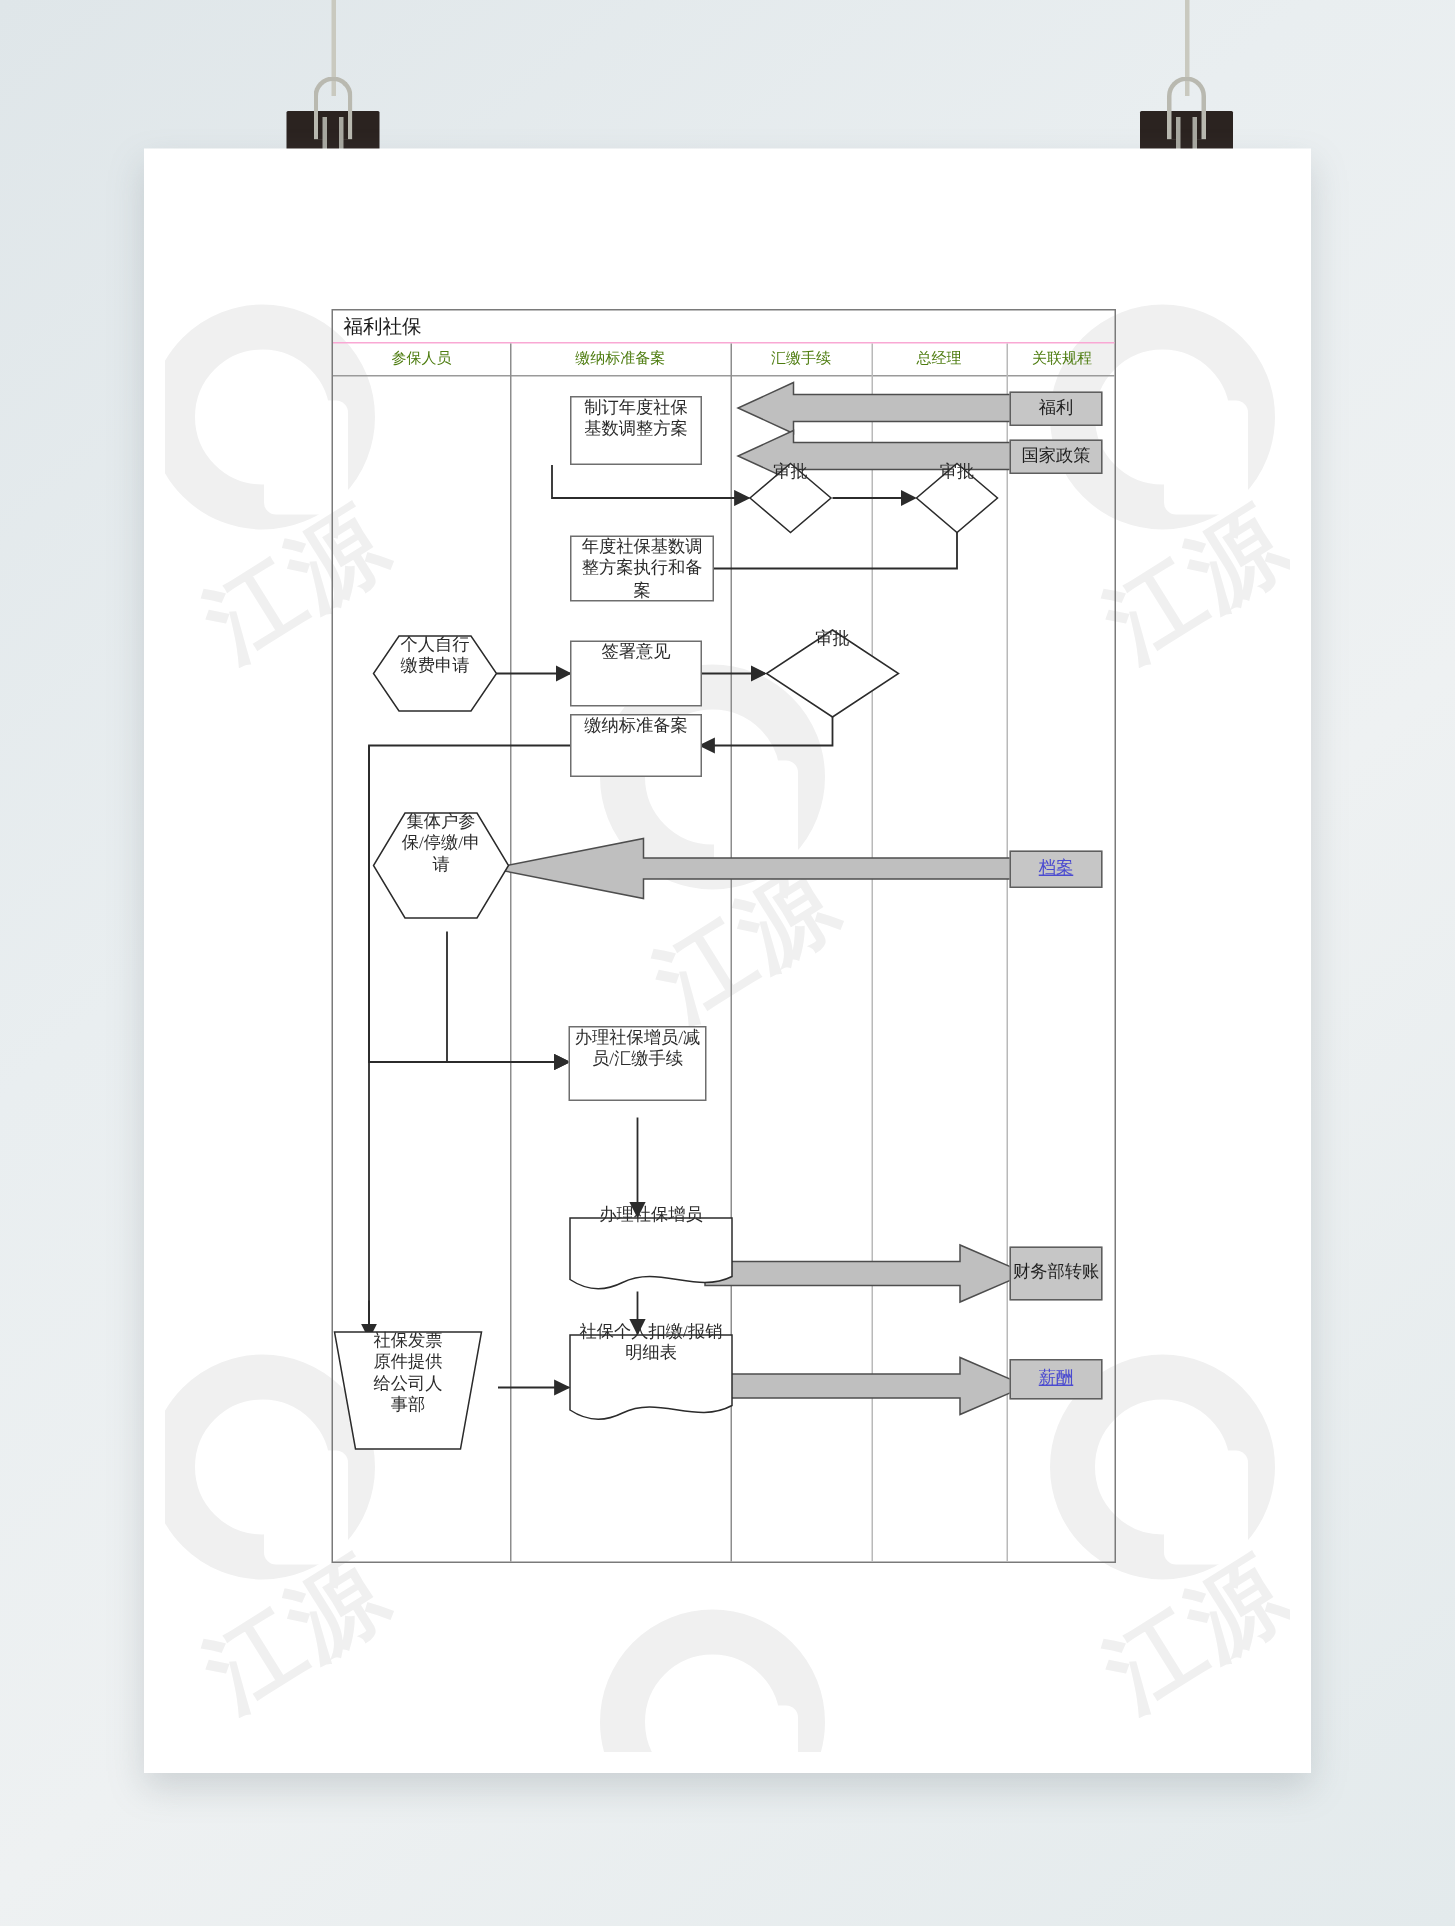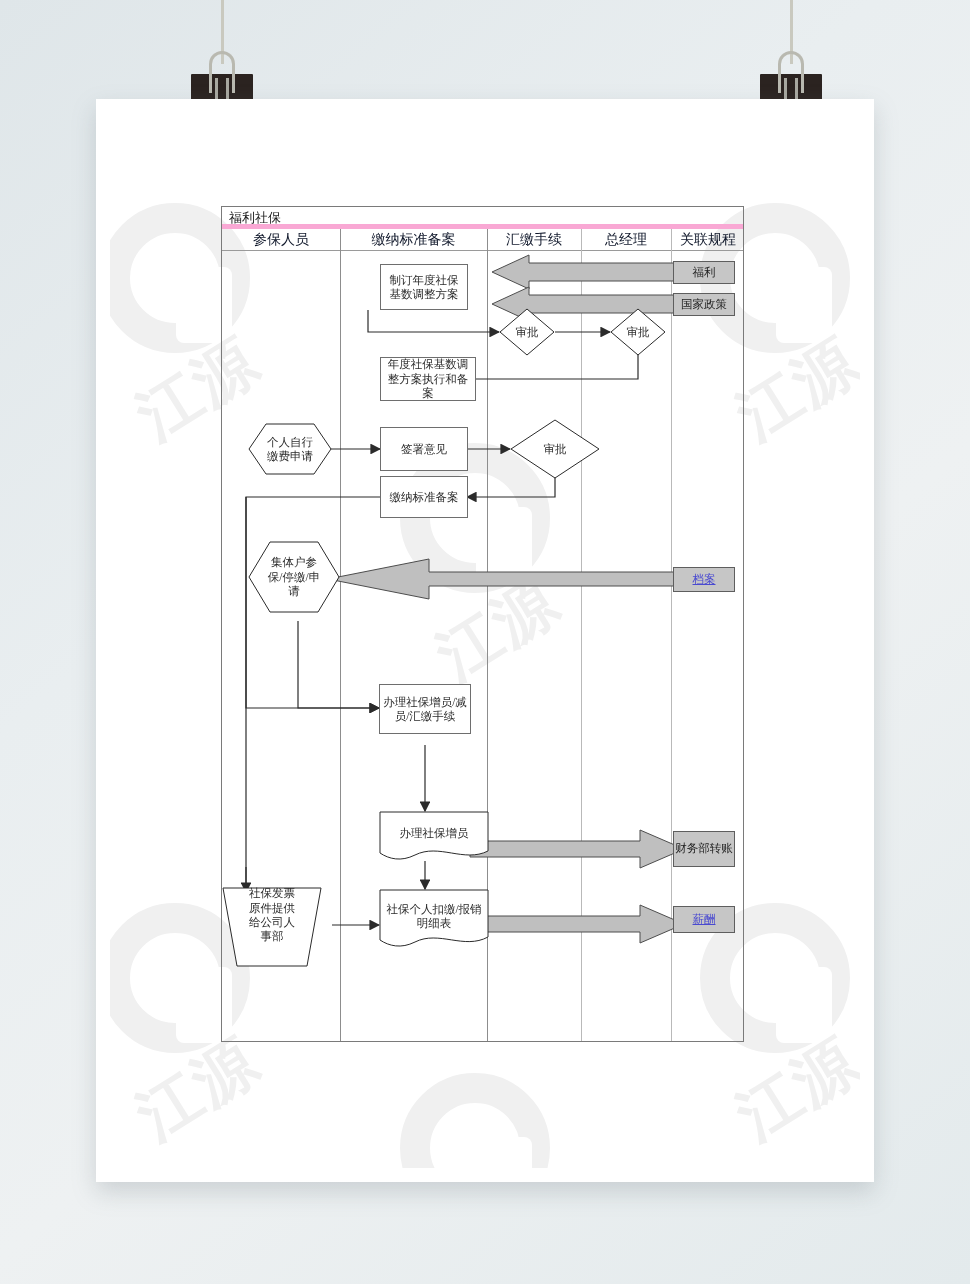--- a/index.html
+++ b/index.html
@@ -45,30 +45,30 @@
   .wm .jy{
     font-family:"DejaVu Sans","Liberation Sans",sans-serif;
     font-size:62px;font-weight:bold;color:#f0f0f0;
     transform:rotate(-32deg);letter-spacing:2px;margin-top:-6px;margin-left:34px;
     white-space:nowrap;
   }
   
   .frame{position:absolute;left:111px;top:93px;width:523px;height:836px;
          border:1px solid #7a7a7a;box-sizing:border-box;background:transparent;}
   .title-row{position:absolute;left:0;top:0;width:100%;height:22px;
-             border-bottom:5px solid #f9a8d4;box-sizing:border-box;}
+             border-bottom:1px solid #f9a8d4;box-sizing:border-box;}
   .title-row span{position:absolute;left:7px;top:2px;font-size:13px;color:#1a1a1a;}
   .hdr-row{position:absolute;left:0;top:22px;width:100%;height:22px;
            border-bottom:1px solid #9a9a9a;box-sizing:border-box;}
   .hdr{position:absolute;top:0;height:22px;line-height:22px;text-align:center;
-       font-size:14px;color:#0f172a;}
+       font-size:10px;color:#4d7c0f;}
   .vline{position:absolute;top:22px;bottom:0;width:1px;background:#b9b9b9;}
   .vline.dark{background:#8d8d8d;}
   
-  .node{position:absolute;box-sizing:border-box;display:flex;align-items:center;
+  .node{position:absolute;box-sizing:border-box;display:flex;
         justify-content:center;text-align:center;font-size:11.5px;color:#2b2b2b;
         line-height:1.25;}
   .rect{border:1px solid #6e6e6e;background:#fff;}
   .hex,.dia,.trap,.doc{background:transparent;}
   .shape-svg{position:absolute;left:0;top:0;}
   .node .lbl{position:relative;z-index:2;padding:0 3px;}
   .gbox{position:absolute;box-sizing:border-box;border:1px solid #5e5e5e;
         background:#c6c6c6;display:flex;align-items:center;justify-content:center;
         text-align:center;font-size:11.5px;color:#1f1f1f;line-height:1.2;}
   .gbox.link{color:#4a4ad0;text-decoration:underline;}

